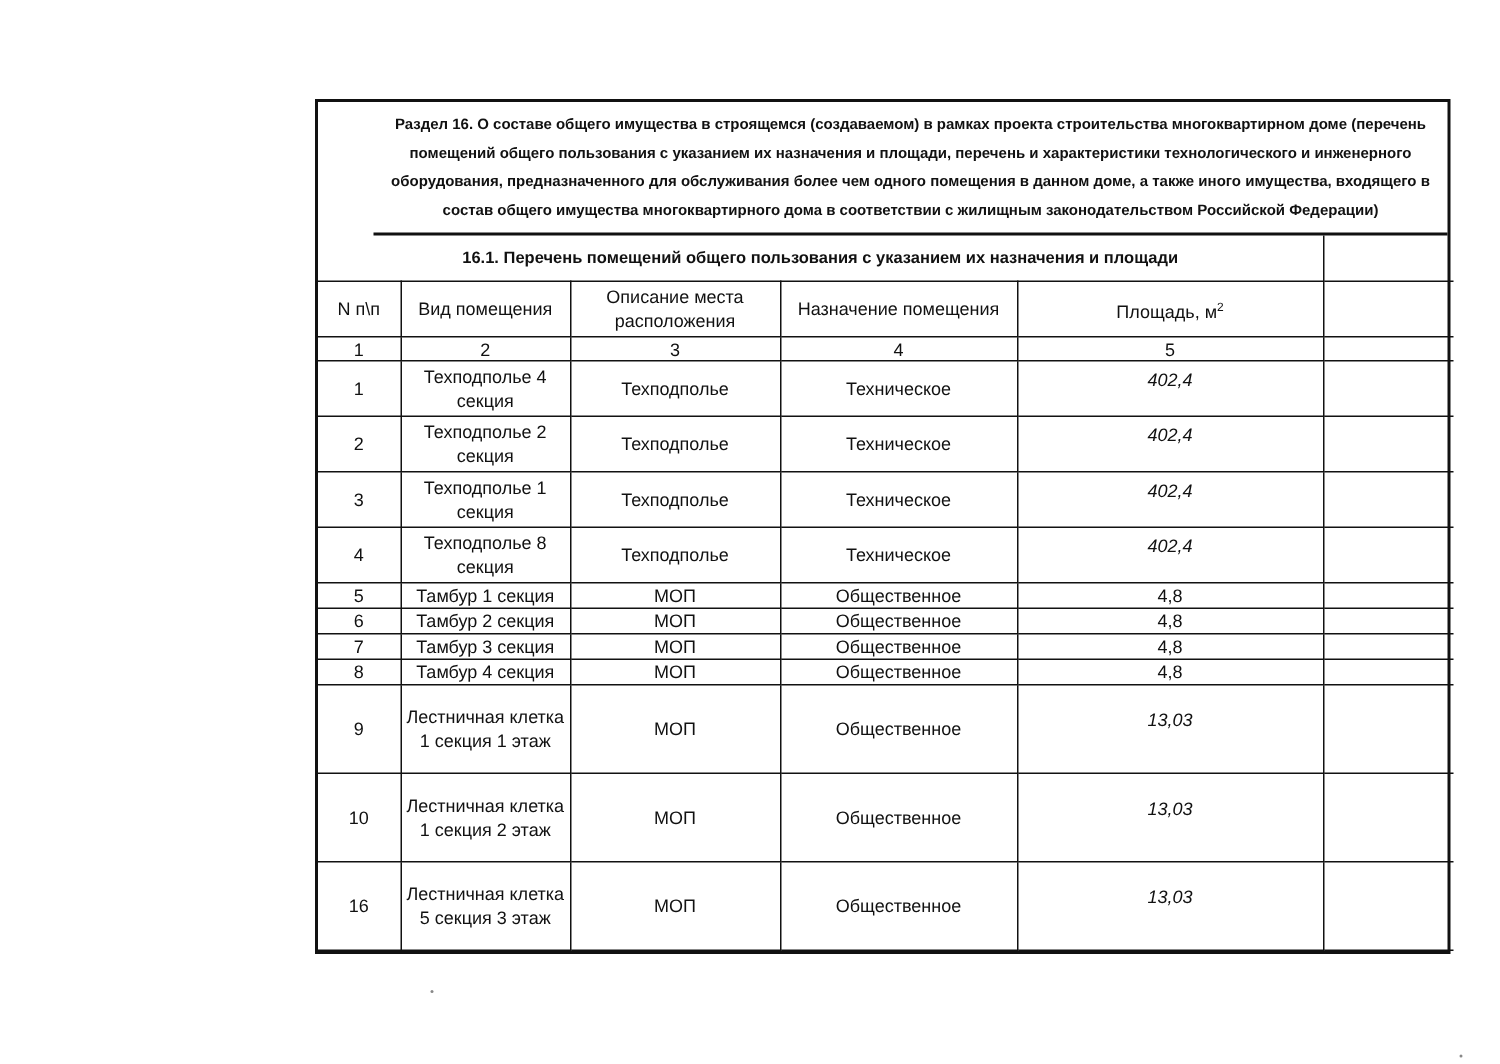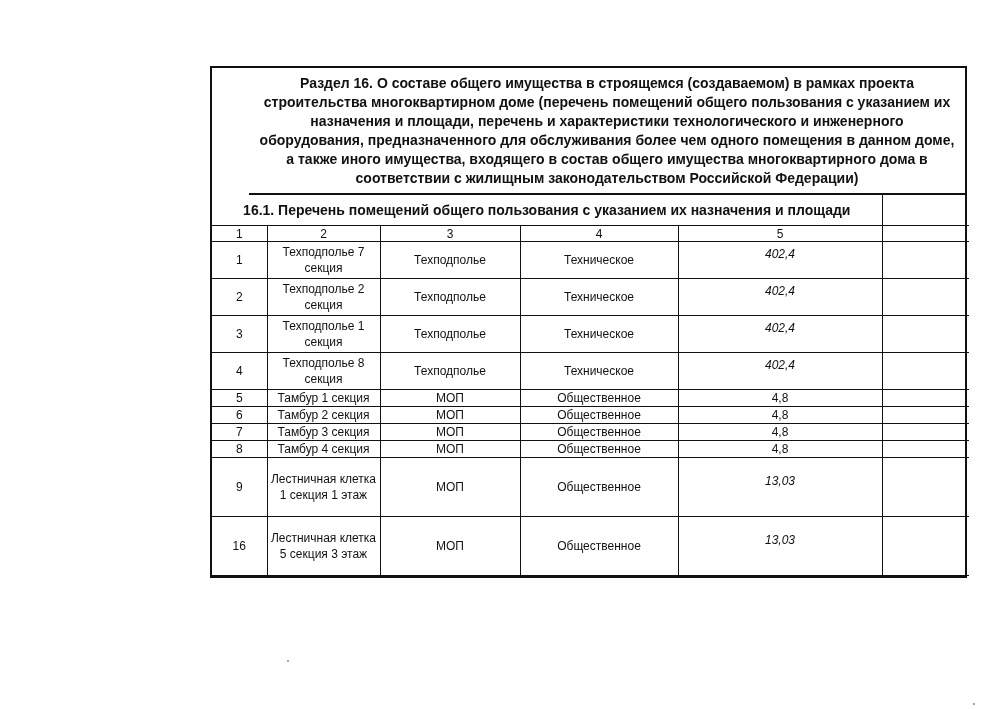--- a/index.html
+++ b/index.html
@@ -1,24 +1,24 @@
 <!DOCTYPE html>
 <html><head>
 <meta charset="utf-8">
 <style>
   html, body { margin:0; padding:0; background:#ffffff; }
   body { width:1000px; height:709px; position:relative; overflow:hidden; font-family:"Liberation Sans", sans-serif; color:#111; }
   .page { position:absolute; left:0; top:0; width:1000px; height:709px; background:#fff; }
   .frame { position:absolute; left:210px; top:66px; width:757px; border:2px solid #111; box-sizing:border-box; }
-  .heading { border-bottom:2px solid #111; padding:6px 10px 5px 10px; text-align:center; font-weight:bold; font-size:14px; line-height:19px;margin-left:37px; }
+  .heading { border-bottom:2px solid #111; padding:6px 10px 5px 10px; text-align:center; font-weight:bold; font-size:10px; line-height:19px;margin-left:37px; }
   table { border-collapse:collapse; width:100%; table-layout:fixed; font-size:12px; }
   td { border:1px solid #111; text-align:center; vertical-align:middle; padding:0 2px; line-height:16px; }
   tr > td:first-child { border-left:none; }
   tr > td:last-child { border-right:none; }
-  .subhead td { font-weight:bold; font-size:14px; height:30px; border-top:none; }
+  .subhead td { font-weight:bold; font-size:11px; height:30px; border-top:none; }
   .colhead td { height:36px; }
   .nums td { height:15px; line-height:14px; }
   .tall td { height:36px; }
   .short td { height:16px; line-height:15px; }
   .stair td { height:58px; }
   .area { vertical-align:middle; }
   .area span { position:relative; top:-6px;font-style:italic; }
   sup { font-size:8px; }
   .speck { position:absolute; width:2px; height:2px; background:#888; border-radius:1px; }
 </style>
@@ -35,33 +35,41 @@
           <col style="width:140px">
           <col style="width:158px">
           <col style="width:204px">
           <col style="width:87px">
       </colgroup>
       <tbody>
         <tr class="subhead">
           <td colspan="5">16.1. Перечень помещений общего пользования с указанием их назначения и площади</td>
           <td></td>
         </tr>
+        <tr class="colhead">
+          <td>N п\п</td>
+          <td>Вид помещения</td>
+          <td>Описание места расположения</td>
+          <td>Назначение помещения</td>
+          <td><span>Площадь, м</span><sup>2</sup></td>
+          <td></td>
+        </tr>
         <tr class="nums">
           <td>1</td>
           <td>2</td>
           <td>3</td>
           <td>4</td>
           <td>5</td>
           <td></td>
         </tr>
       </tbody>
       <tbody id="rows">
           <tr class="tall">
             <td>1</td>
-            <td>Техподполье 7 секция</td>
+            <td>Техподполье 4 секция</td>
             <td>Техподполье</td>
             <td>Техническое</td>
             <td class="area"><span>402,4</span></td>
             <td></td>
           </tr>
           <tr class="tall">
             <td>2</td>
             <td>Техподполье 2 секция</td>
             <td>Техподполье</td>
             <td>Техническое</td>
@@ -118,20 +126,28 @@
           </tr>
           <tr class="stair">
             <td>9</td>
             <td>Лестничная клетка 1 секция 1 этаж</td>
             <td>МОП</td>
             <td>Общественное</td>
             <td class="area"><span>13,03</span></td>
             <td></td>
           </tr>
           <tr class="stair">
+            <td>10</td>
+            <td>Лестничная клетка 1 секция 2 этаж</td>
+            <td>МОП</td>
+            <td>Общественное</td>
+            <td class="area"><span>13,03</span></td>
+            <td></td>
+          </tr>
+          <tr class="stair">
             <td>16</td>
             <td>Лестничная клетка 5 секция 3 этаж</td>
             <td>МОП</td>
             <td>Общественное</td>
             <td class="area"><span>13,03</span></td>
             <td></td>
           </tr>
         </tbody>
     </table>
   </div>

